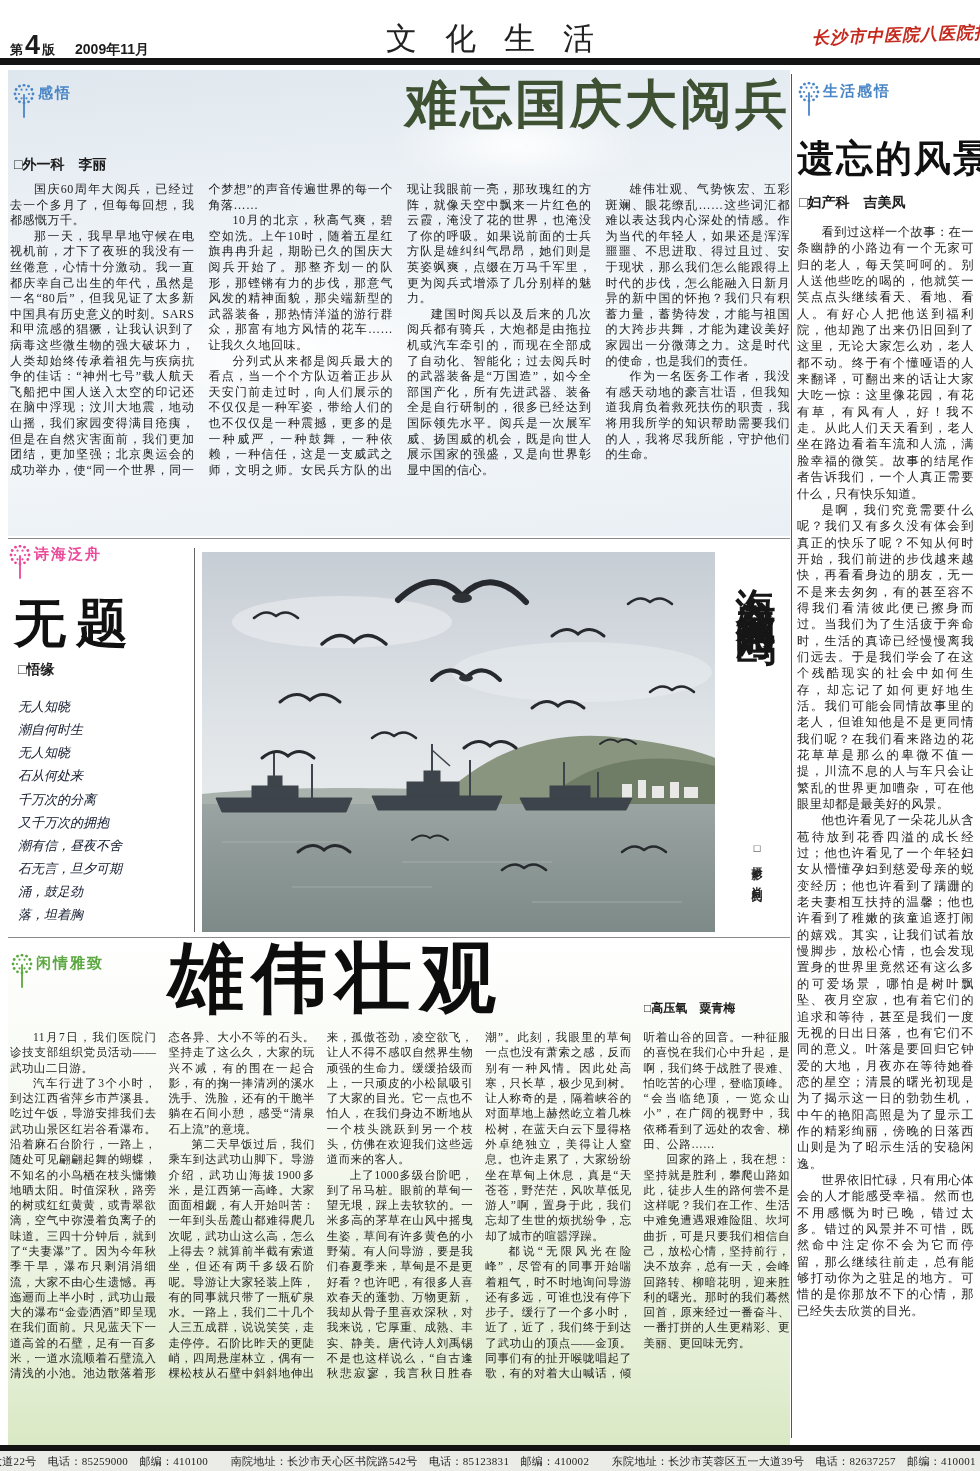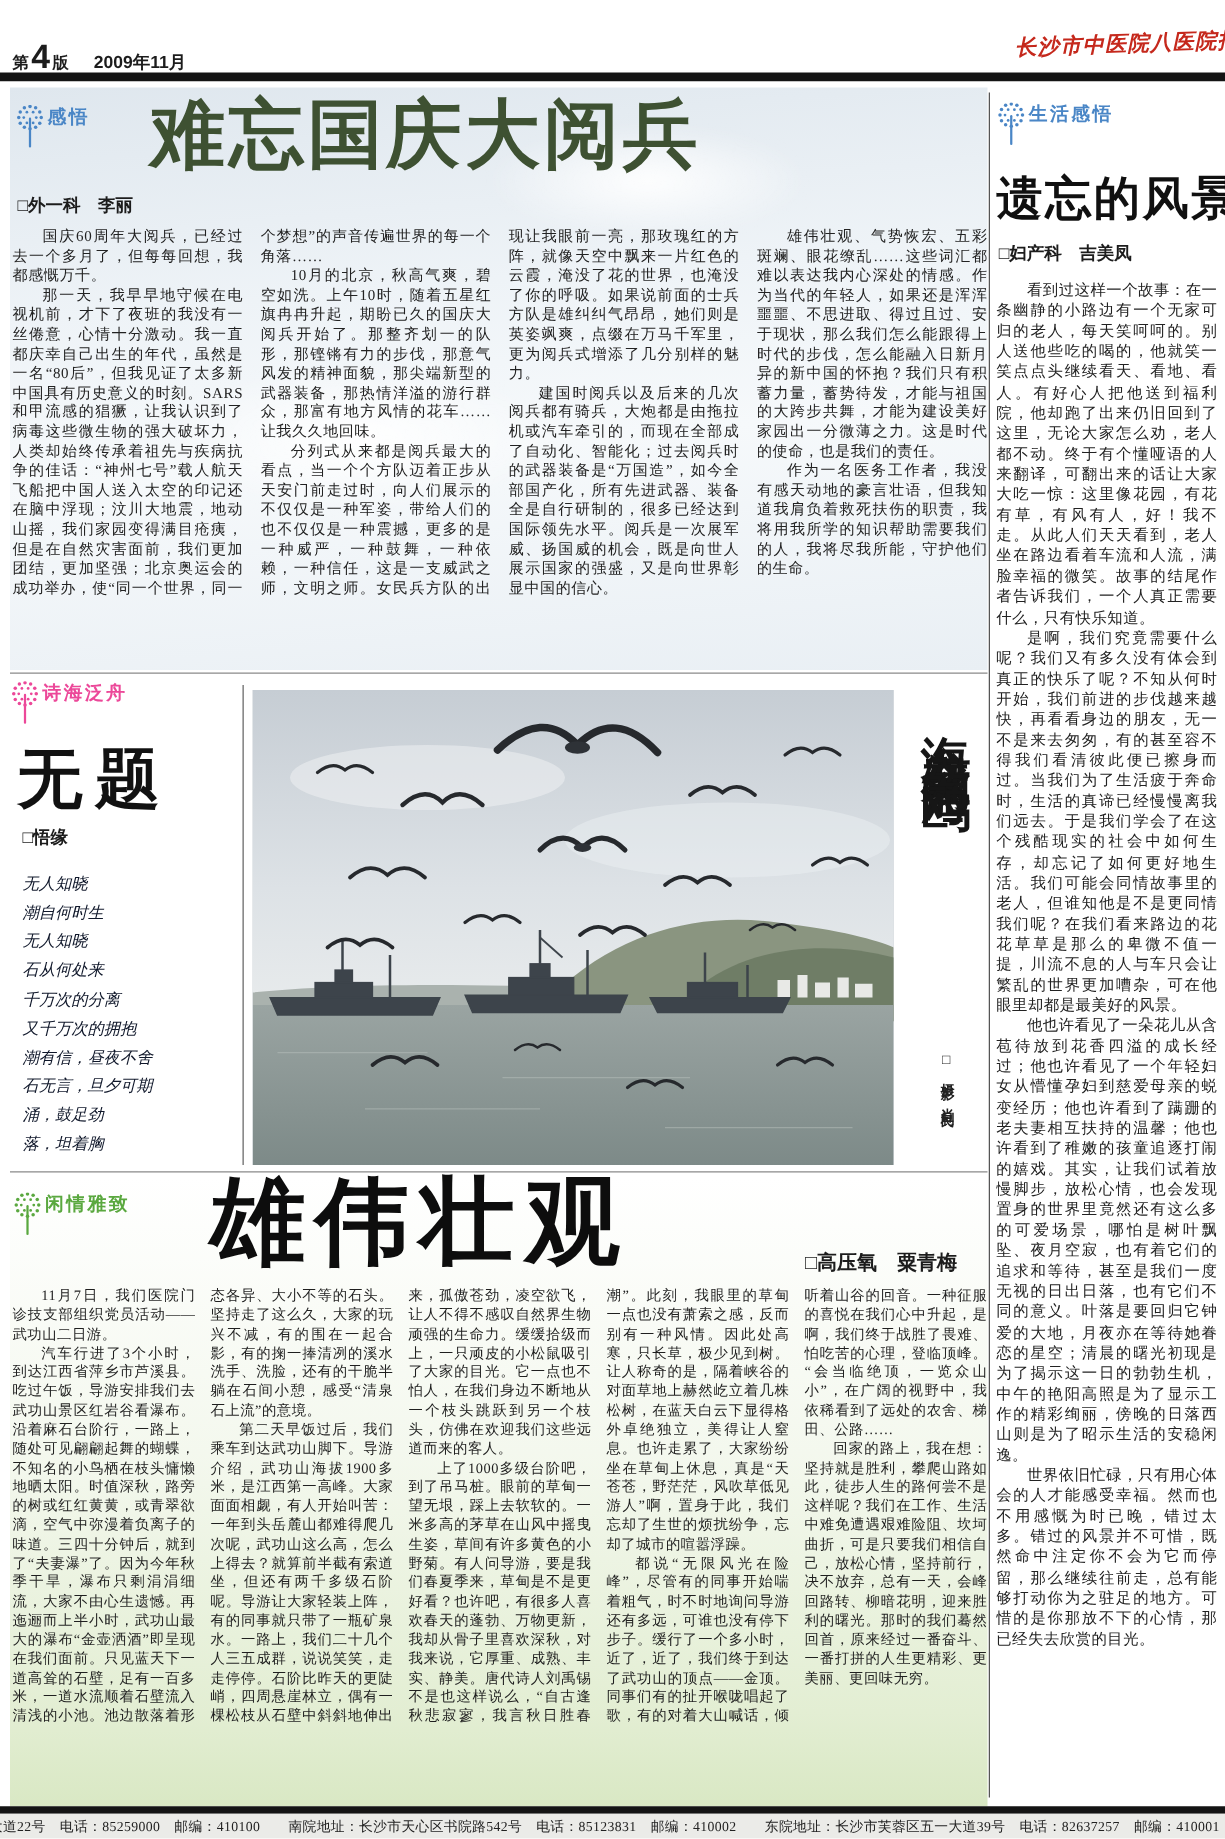--- a/index.html
+++ b/index.html
@@ -31,23 +31,23 @@
   .badge-purple{color:#ec4899;}
   .badge-green{color:#5aa83f;}
   
   .art-parade{
     position:absolute;left:8px;top:70px;width:782px;height:466px;
     background:linear-gradient(175deg,#dfe7ee 0%,#eef3f7 35%,#f6f9fb 60%,#e9eff4 100%);
   }
   .cloud{position:absolute;border-radius:50%;filter:blur(6px);background:radial-gradient(closest-side,rgba(255,255,255,.95),rgba(255,255,255,0));}
   .art-parade .badge{position:absolute;left:4px;top:14px;}
   .parade-title{
-    position:absolute;left:112px;top:8px;width:686px;text-align:left;
+    position:absolute;left:96px;top:8px;width:686px;text-align:right;
     font-family:"Liberation Sans","DejaVu Sans",sans-serif;font-weight:bold;
-    font-size:60px;line-height:1.0;color:#3e5132;letter-spacing:3px;white-space:nowrap;
+    font-size:52px;line-height:1.0;color:#3e5132;letter-spacing:3px;white-space:nowrap;
   }
   .parade-author{position:absolute;left:6px;top:86px;font-size:14px;font-weight:bold;}
   .parade-body{
     position:absolute;left:2px;top:112px;width:780px;height:350px;overflow:hidden;
     column-count:4;column-gap:14px;
     font-size:12px;line-height:1.3;text-align:justify;letter-spacing:.5px;color:#222;
   }
   .parade-body p,.scenery-body p,.mountain-body p{margin:0;text-indent:2em;}
   
   .hline{position:absolute;background:#8a8a8a;height:1px;}
@@ -86,21 +86,21 @@
   
   .art-mountain{
     position:absolute;left:8px;top:942px;width:782px;height:503px;
     background:linear-gradient(180deg,rgba(255,255,255,0) 0%,rgba(234,242,223,.55) 45%,#e3eed3 85%,#d9e8c4 100%);
   }
   .art-mountain .badge{position:absolute;left:2px;top:12px;}
   .mountain-title{
     position:absolute;left:160px;top:-4px;font-size:76px;font-weight:bold;letter-spacing:8px;
     font-family:"Liberation Sans","DejaVu Sans",sans-serif;color:#0d0d0d;white-space:nowrap;line-height:1.05;
   }
-  .mountain-author{position:absolute;left:636px;top:58px;font-size:16px;font-weight:bold;white-space:nowrap;}
+  .mountain-author{position:absolute;left:636px;top:58px;font-size:12px;font-weight:bold;white-space:nowrap;}
   .mountain-body{
     position:absolute;left:2px;top:88px;width:780px;height:412px;overflow:hidden;
     column-count:5;column-gap:12px;
     font-size:11.5px;line-height:1.33;text-align:justify;letter-spacing:.4px;color:#1f1f1f;
   }
   
   .footer-rule{position:absolute;left:0;top:1445px;width:980px;height:6px;background:#141414;}
   .footer-bar{
     position:absolute;left:0;top:1451px;width:980px;height:20px;background:#ebebe8;
     display:flex;align-items:center;justify-content:center;
@@ -135,20 +135,21 @@
     </g>
   </defs>
 </svg>
 
 <div class="page">
 
   <div class="edition">
     <span class="small">第</span><span class="num">4</span><span class="small">版</span>
     <span class="date">2009年11月</span>
   </div>
+  <div class="section-title">文化生活</div>
   <div class="masthead">长沙市中医院八医院报</div>
   <div class="header-rule"></div>
 
   <div class="art-parade">
     <div class="cloud" style="left:380px;top:30px;width:260px;height:90px;"></div>
     <div class="cloud" style="left:120px;top:220px;width:320px;height:120px;"></div>
     <div class="badge badge-blue">
       <svg width="24" height="36" viewBox="0 0 24 36" fill="currentColor">
           <use href="#fw-icon"></use>
         </svg>

